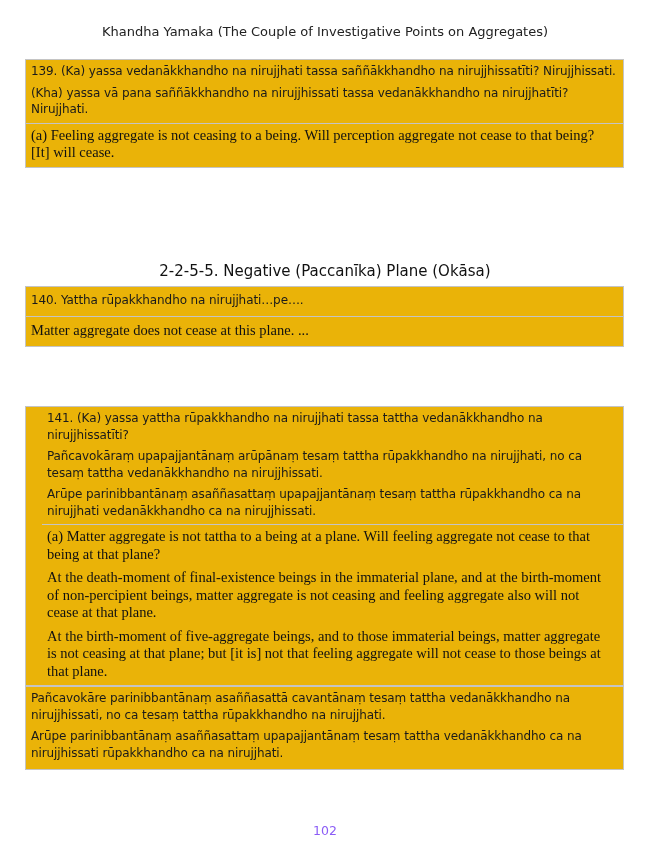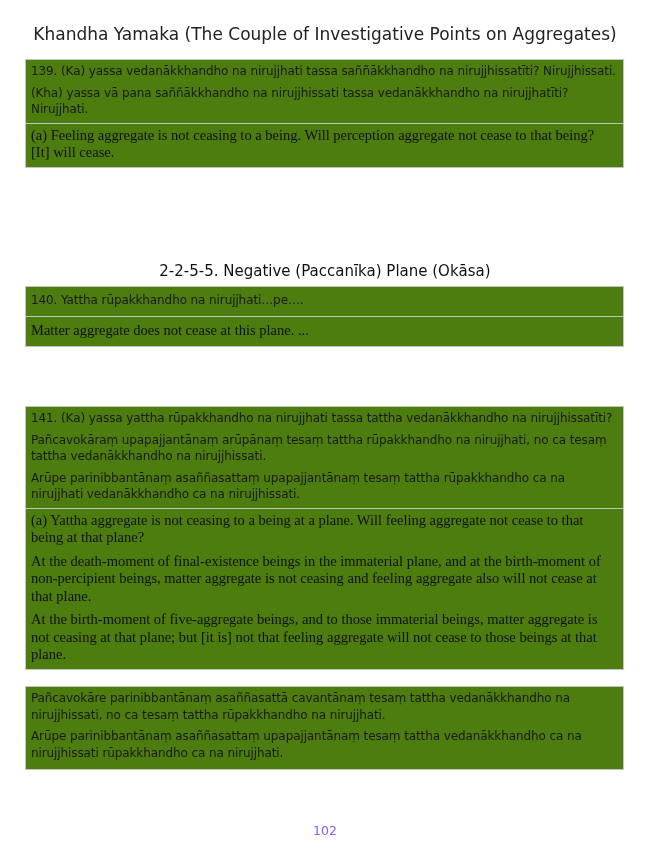--- a/index.html
+++ b/index.html
@@ -1,23 +1,23 @@
 <!DOCTYPE html>
 <html><head>
 <meta charset="utf-8">
 <style>
   html, body { margin: 0; padding: 0; background: #ffffff; }
   body { width: 650px; height: 849px; position: relative; overflow: hidden; color: #000; }
   .running-header {
     position: absolute; top: 24px; left: 0; width: 650px; text-align: center;
-    font-family: "DejaVu Sans", sans-serif; font-size: 17px; color: #222;
+    font-family: "DejaVu Sans", sans-serif; font-size: 13px; color: #222;
   }
   .box {
     position: absolute; left: 25px; width: 599px;
-    border: 1px solid #c4c4c4; box-sizing: border-box; background: #4d7c0f;
+    border: 1px solid #c4c4c4; box-sizing: border-box; background: #eab308;
   }
   .cell { padding: 3px 5px 5px 5px; }
   .cell + .cell { border-top: 1px solid #c4c4c4; }
   .pali p {
     margin: 0 0 5px 0; font-family: "DejaVu Sans", sans-serif; font-size: 12px;
     line-height: 16.5px; color: #1a1a1a; letter-spacing: -0.1px;
   }
   .eng p {
     margin: 0 8px 6px 0; font-family: "Liberation Serif", serif; font-size: 14.5px;
     line-height: 17.5px; color: #111;
@@ -53,28 +53,28 @@
   <div class="cell pali" style="padding-top:5px;padding-bottom:7px;">
     <p>140. Yattha rūpakkhandho na nirujjhati…pe….</p>
   </div>
   <div class="cell eng" style="padding-top:5px;padding-bottom:7px;">
     <p>Matter aggregate does not cease at this plane. ...</p>
   </div>
 </div>
 
 <div class="section-heading" style="top:404px;">2-2-5-6. Negative (Paccanīka) Being-Plane (Puggalokāsa)</div>
 
-<div class="box" style="top:406px;">
+<div class="box" style="top:406px;padding-left:16px;">
   <div class="cell pali">
     <p>141. (Ka) yassa yattha rūpakkhandho na nirujjhati tassa tattha vedanākkhandho na nirujjhissatīti?</p>
     <p>Pañcavokāraṃ upapajjantānaṃ arūpānaṃ tesaṃ tattha rūpakkhandho na nirujjhati, no ca tesaṃ tattha vedanākkhandho na nirujjhissati.</p>
     <p>Arūpe parinibbantānaṃ asaññasattaṃ upapajjantānaṃ tesaṃ tattha rūpakkhandho ca na nirujjhati vedanākkhandho ca na nirujjhissati.</p>
   </div>
   <div class="cell eng">
-    <p>(a) Yattha aggregate is not ceasing to a being at a plane. Will feeling aggregate not cease to that being at that plane?</p>
+    <p>(a) Matter aggregate is not tattha to a being at a plane. Will feeling aggregate not cease to that being at that plane?</p>
     <p>At the death-moment of final-existence beings in the immaterial plane, and at the birth-moment of non-percipient beings, matter aggregate is not ceasing and feeling aggregate also will not cease at that plane.</p>
     <p>At the birth-moment of five-aggregate beings, and to those immaterial beings, matter aggregate is not ceasing at that plane; but [it is] not that feeling aggregate will not cease to those beings at that plane.</p>
   </div>
 </div>
 
 <div class="box" style="top:686px;">
   <div class="cell pali" style="padding-bottom:8px;">
     <p>Pañcavokāre parinibbantānaṃ asaññasattā cavantānaṃ tesaṃ tattha vedanākkhandho na nirujjhissati, no ca tesaṃ tattha rūpakkhandho na nirujjhati.</p>
     <p>Arūpe parinibbantānaṃ asaññasattaṃ upapajjantānaṃ tesaṃ tattha vedanākkhandho ca na nirujjhissati rūpakkhandho ca na nirujjhati.</p>
   </div>

